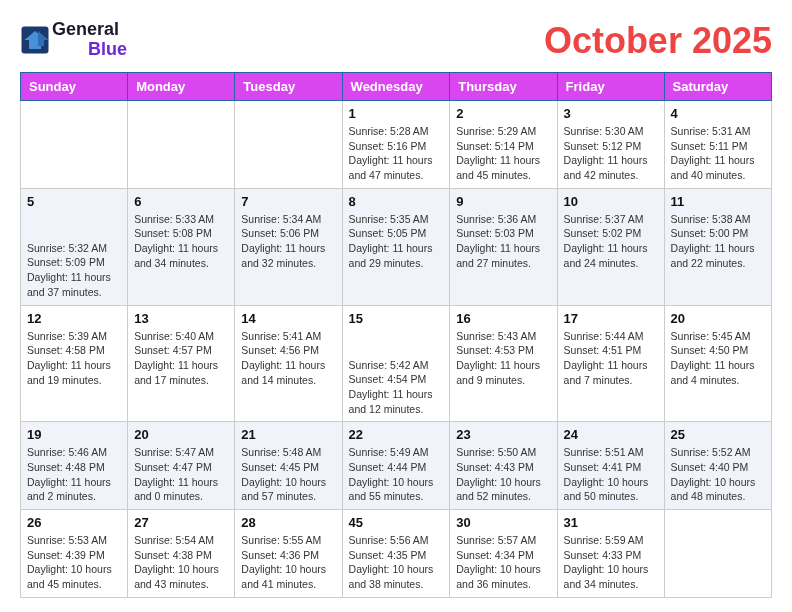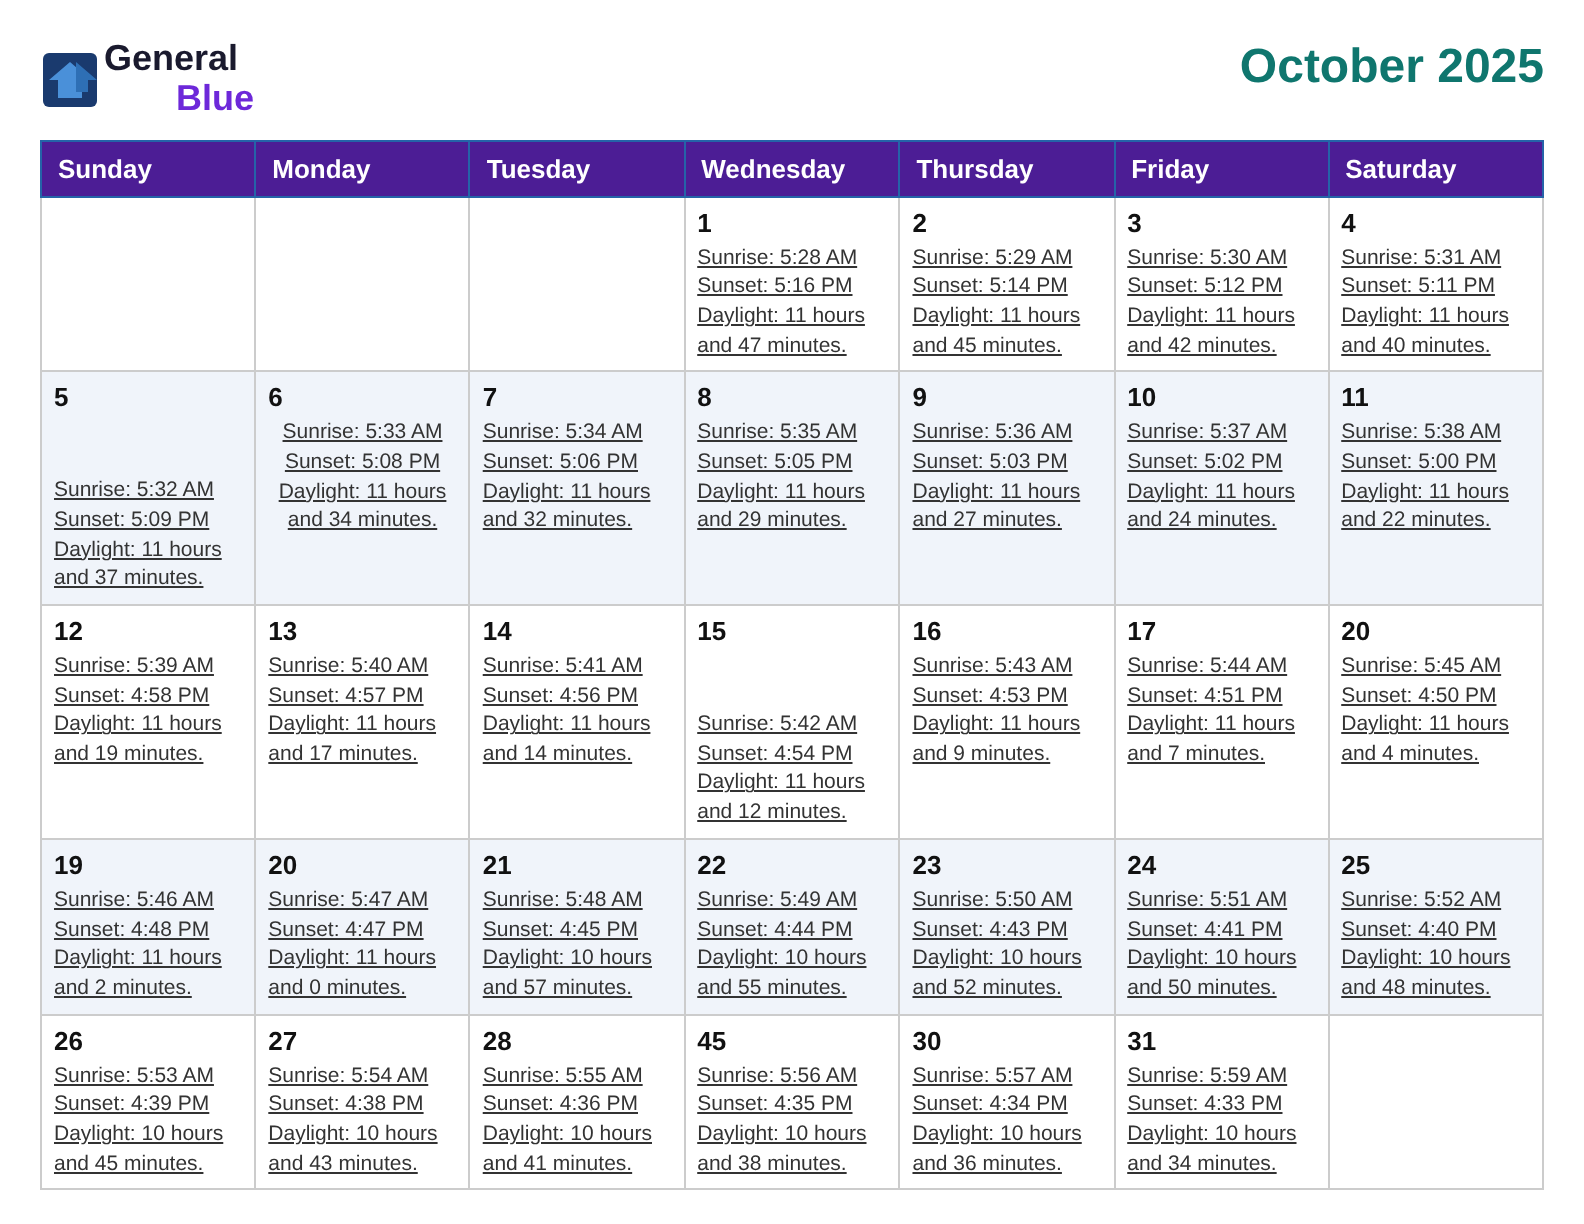--- a/index.html
+++ b/index.html
@@ -29,36 +29,36 @@
     }
     .logo-icon {
       width: 30px;
       height: 30px;
       margin-right: 2px;
     }
     .title-section {
       text-align: right;
     }
     .month-title {
-      font-size: 24px;
+      font-size: 36px;
       font-weight: bold;
-      color: #0f766e;
+      color: #ef4444;
       text-align: right;
     }
     .location-title {
       font-size: 16px;
       color: #444;
     }
     .calendar {
       width: 100%;
       border-collapse: collapse;
       border: 1px solid #ccc;
     }
     .calendar th {
-      background-color: #4c1d95;
+      background-color: #d946ef;
       color: #fff;
       font-size: 13px;
       padding: 6px 8px;
       text-align: left;
       border: 1px solid #2563a8;
     }
     .calendar td {
       vertical-align: top;
       border: 1px solid #ccc;
       padding: 5px 6px;
@@ -71,21 +71,20 @@
       font-size: 13px;
       font-weight: bold;
       color: #111;
       display: block;
       margin-bottom: 3px;
     }
     .day-info {
       font-size: 10.5px;
       color: #333;
       line-height: 1.4;
-      text-decoration: underline;
     }
     .empty-cell {
       background: #f9f9f9;
     }
     .row-shaded td {
       background-color: #f0f4fa;
     }
     .row-white td {
       background-color: #ffffff;
     }
@@ -154,21 +153,21 @@
       </tr>
       <tr class="row-shaded">
         <td>
           <span class="day-number">5</span>
           <div class="day-info" style="white-space: pre-line; margin-top: 32px;">Sunrise: 5:32 AM
 Sunset: 5:09 PM
 Daylight: 11 hours and 37 minutes.</div>
         </td>
         <td>
           <span class="day-number">6</span>
-          <div class="day-info" style="white-space: pre-line; text-align: center;">Sunrise: 5:33 AM
+          <div class="day-info" style="white-space: pre-line;">Sunrise: 5:33 AM
 Sunset: 5:08 PM
 Daylight: 11 hours and 34 minutes.</div>
         </td>
         <td>
           <span class="day-number">7</span>
           <div class="day-info" style="white-space: pre-line;">Sunrise: 5:34 AM
 Sunset: 5:06 PM
 Daylight: 11 hours and 32 minutes.</div>
         </td>
         <td>

